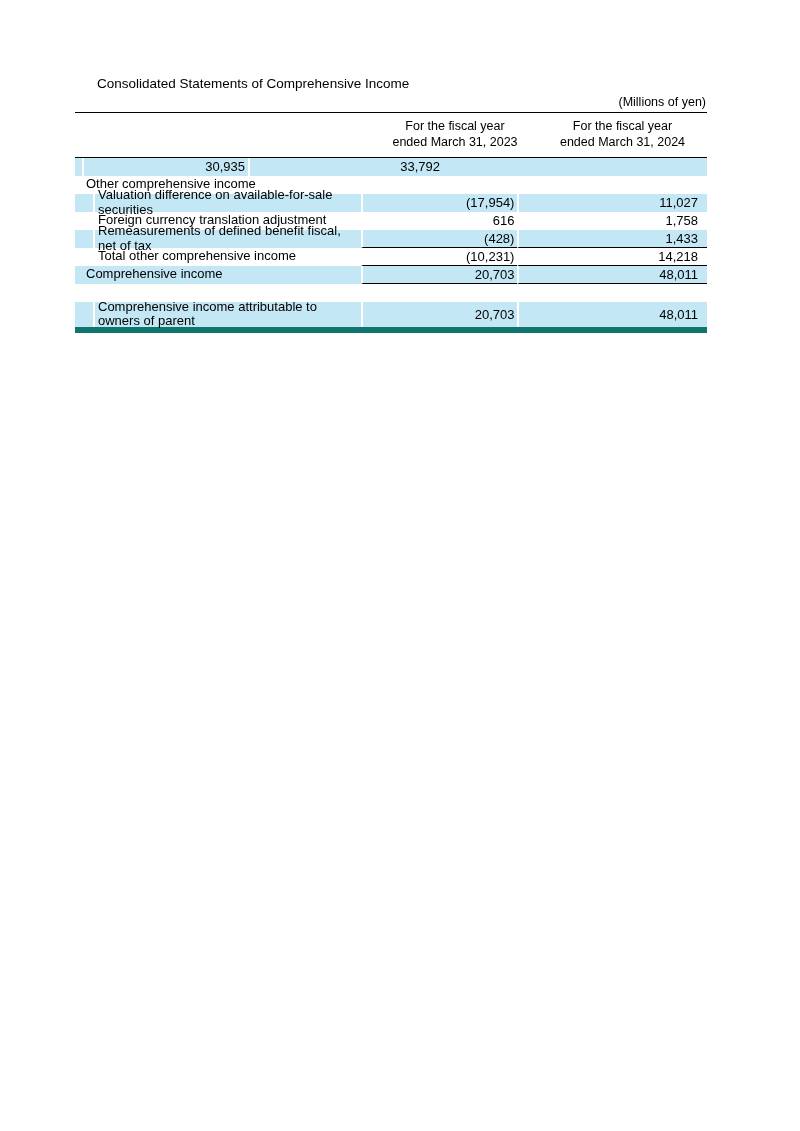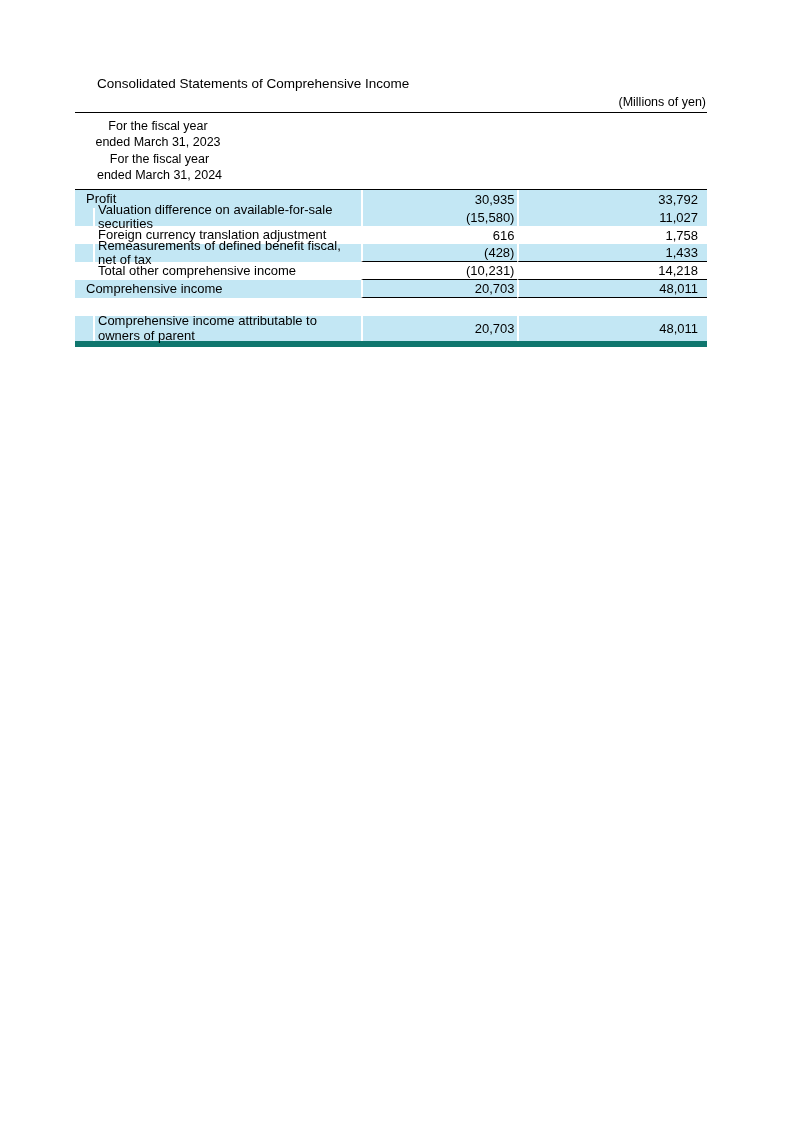--- a/index.html
+++ b/index.html
@@ -24,21 +24,20 @@
     text-align:right;
     font-size:12.5px;
     padding-bottom:3px;
     padding-right:1px;
     border-bottom:1px solid #000;
   }
   .head-row {
     display:flex;
     border-bottom:1px solid #000;
     padding:5px 0 6px 0;
-    flex-direction:column;
   }
   .head-spacer { width:297px; }
   .head-col {
     text-align:center;
     font-size:12.5px;
     line-height:1.3;
   }
   .head-col.c1 { width:166px; }
   .head-col.c2 { width:169px; }
   .row {
@@ -82,34 +81,38 @@
         <div>For the fiscal year</div>
         <div>ended March 31, 2023</div>
       </div>
       <div class="head-col c2">
         <div>For the fiscal year</div>
         <div>ended March 31, 2024</div>
       </div>
     </div>
 
     <div class="row hl">
-      <div class="cell label">
-        <span class="lbl">Profit</span>
-      </div>
       <div class="cell val c1">30,935</div>
       <div class="cell val c2">33,792</div>
     </div>
 
+    <div class="row">
+      <div class="cell label">
+        <span class="lbl">Other comprehensive income</span>
+      </div>
+      <div class="cell val c1"></div>
+      <div class="cell val c2"></div>
+    </div>
 
     <div class="row hl indent">
       <div class="cell label">
         <span class="indent-sp"></span>
         <span class="lbl">Valuation difference on available-for-sale securities</span>
       </div>
-      <div class="cell val c1">(15,580)</div>
+      <div class="cell val c1">(17,954)</div>
       <div class="cell val c2">11,027</div>
     </div>
 
     <div class="row indent">
       <div class="cell label">
         <span class="indent-sp"></span>
         <span class="lbl">Foreign currency translation adjustment</span>
       </div>
       <div class="cell val c1">616</div>
       <div class="cell val c2">1,758</div>

